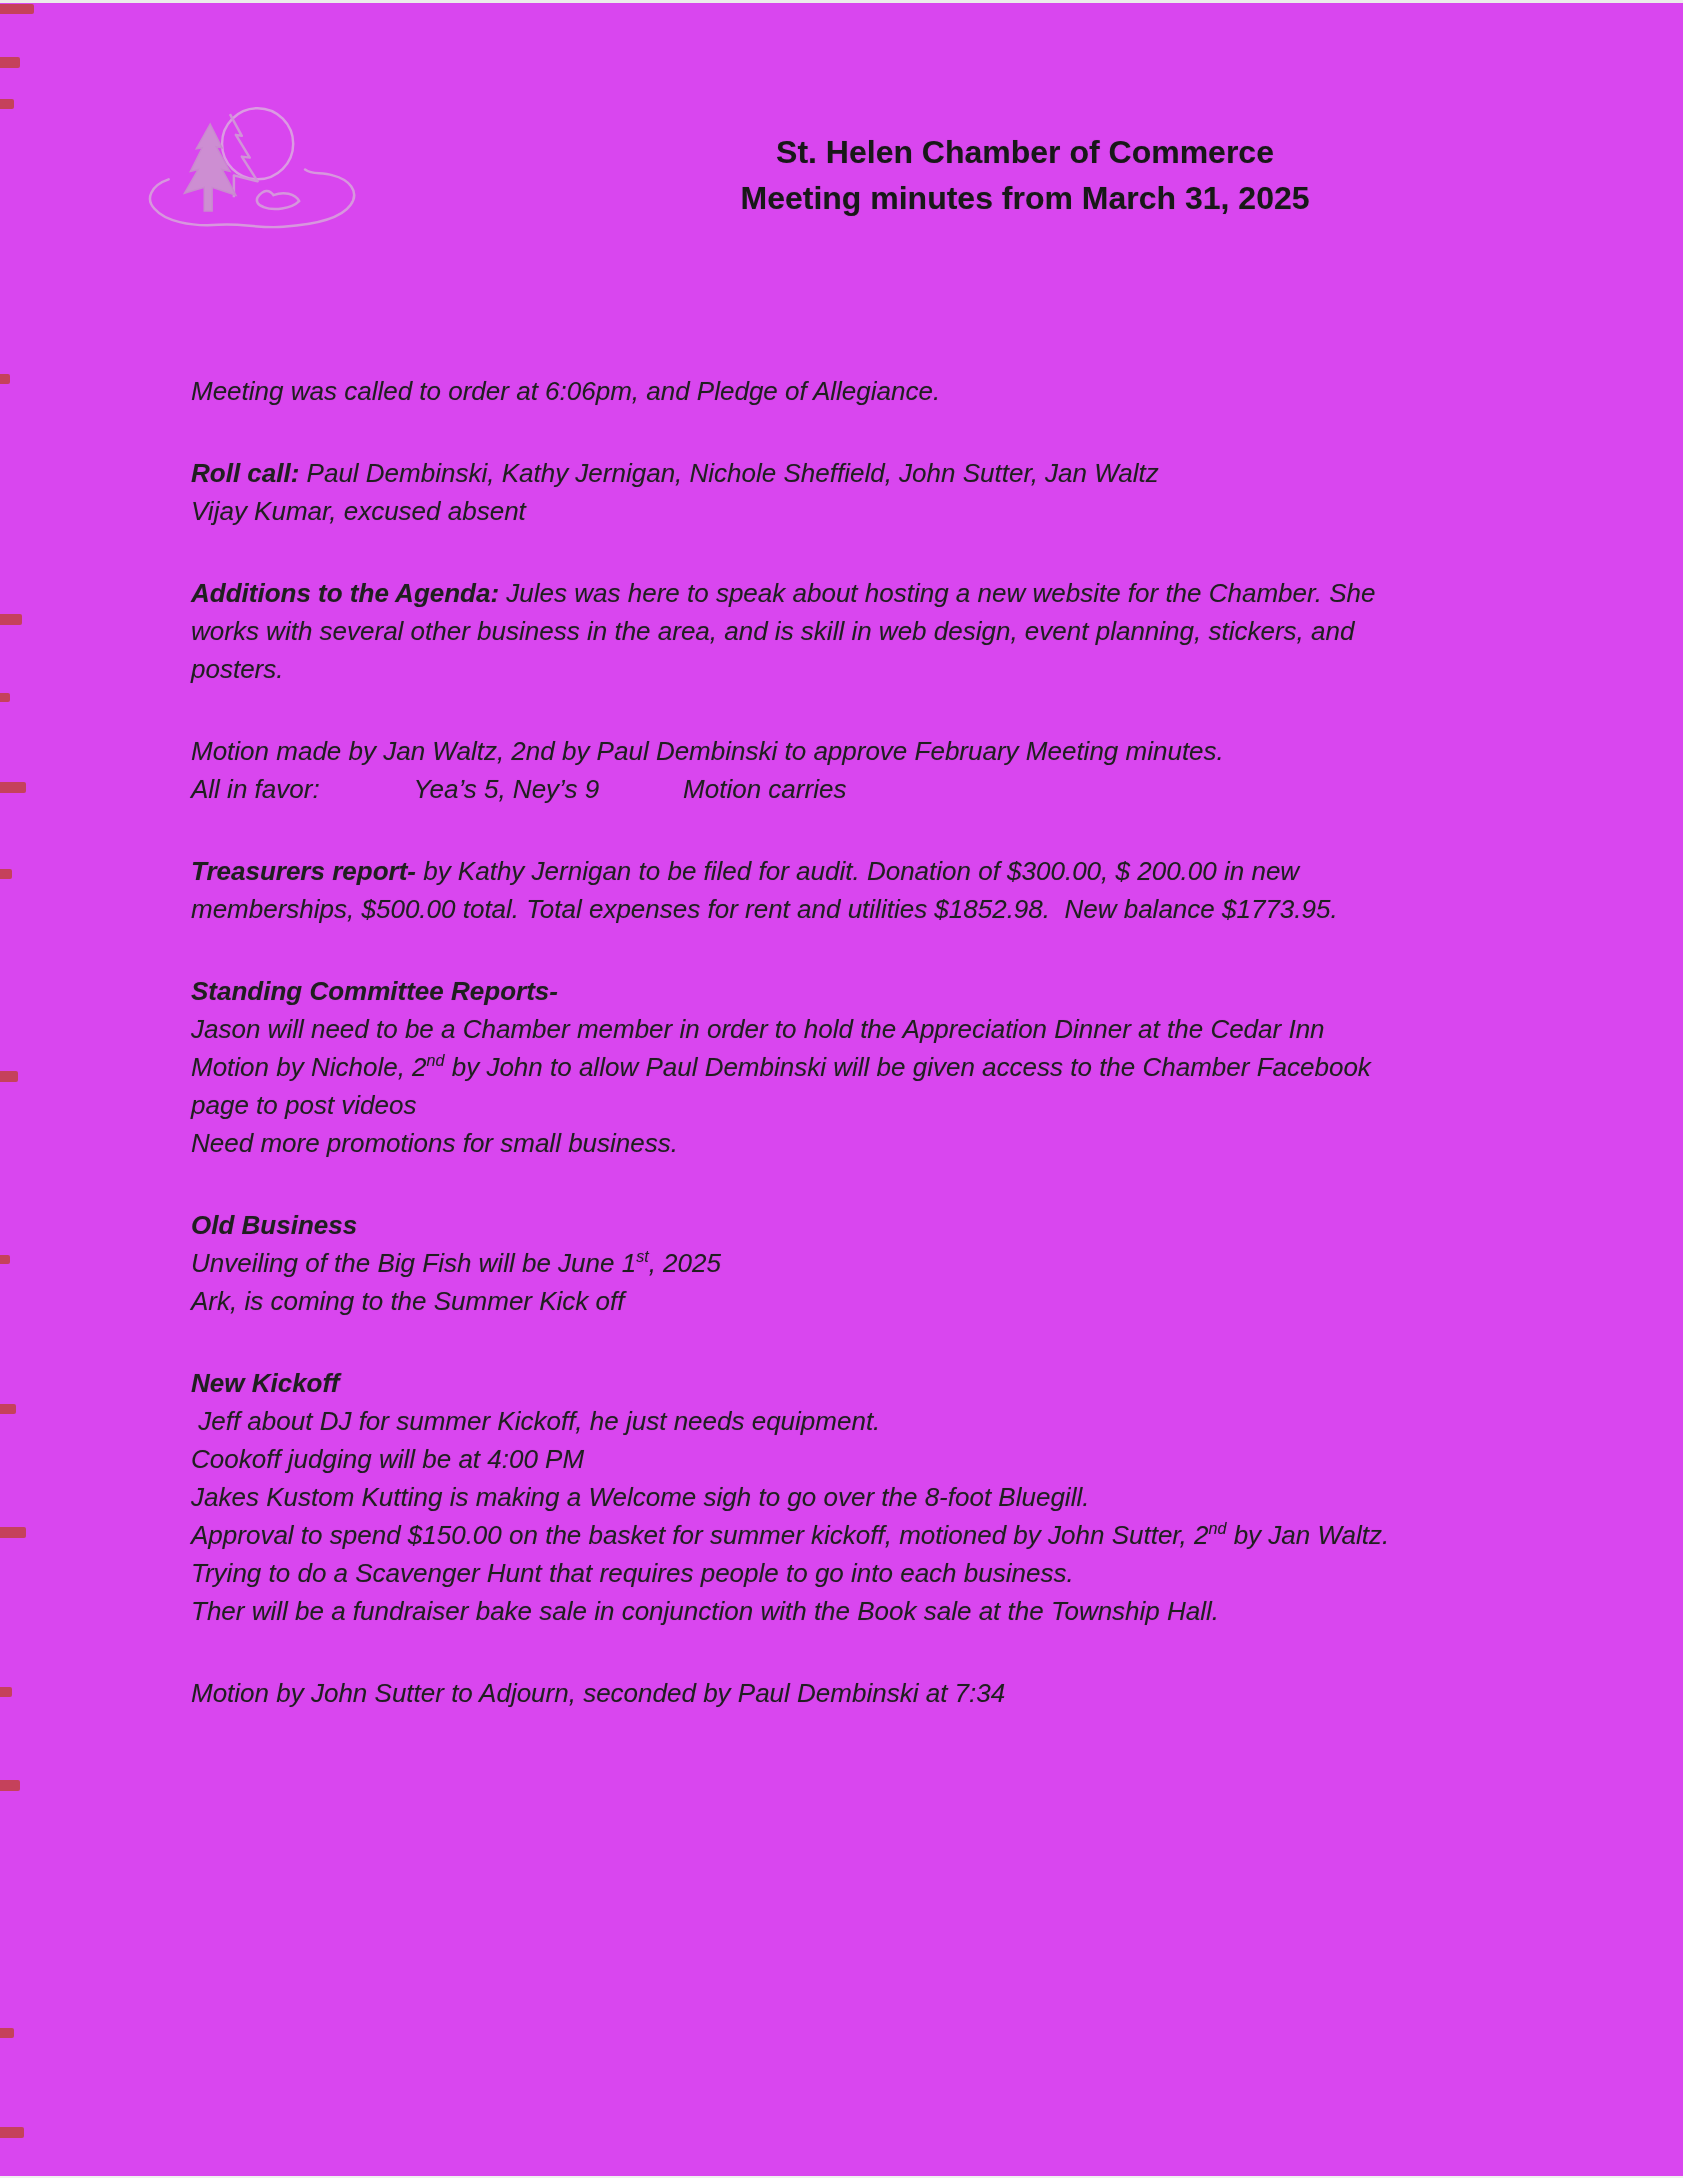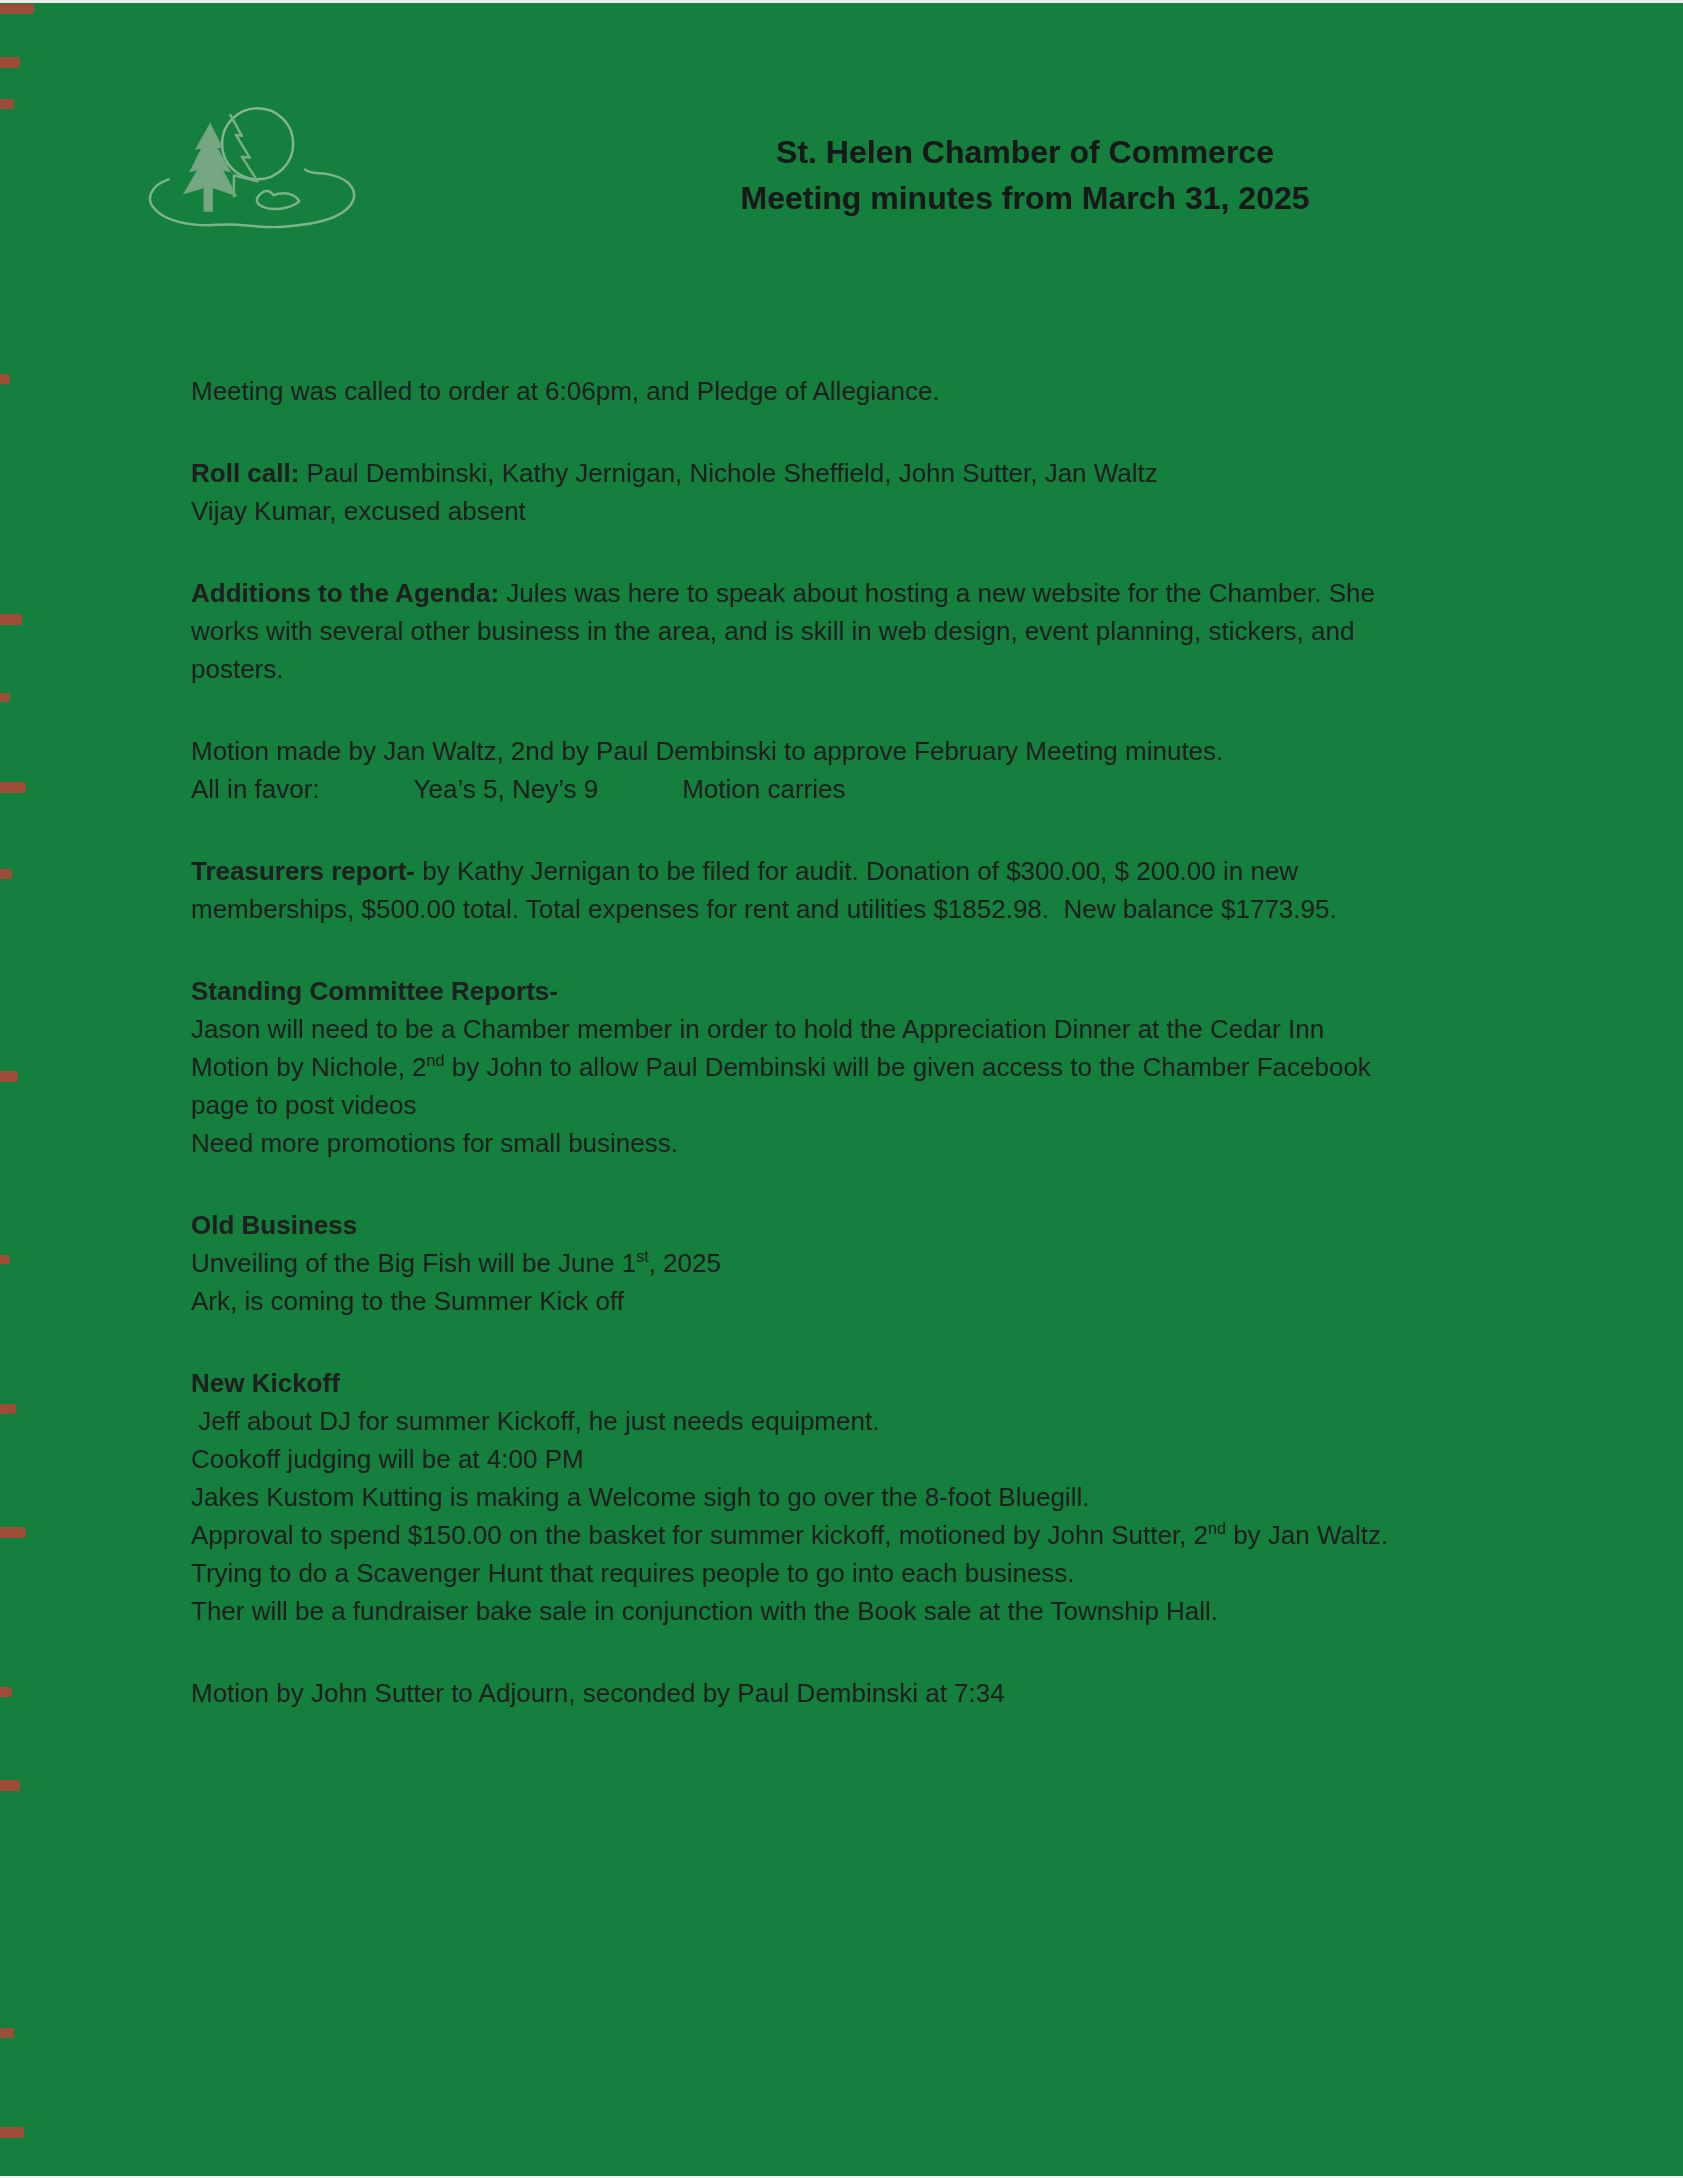--- a/index.html
+++ b/index.html
@@ -4,41 +4,41 @@
 <style>
   html,body{margin:0;padding:0;}
   body{
     width:1683px;height:2178px;
     background:#fdfdfc;
     font-family:"Liberation Sans",sans-serif;
     color:#1f1f1f;
     position:relative;
     overflow:hidden;
   }
-  .scan-page{position:absolute;inset:0;background:#15803d;}
+  .scan-page{position:absolute;inset:0;background:#d946ef;}
   .scan-top-edge{position:absolute;top:0;left:0;width:100%;height:3px;background:#ececea;}
   .scan-bottom-edge{position:absolute;bottom:0;left:0;width:100%;height:2px;background:#f1f1ef;}
 
   
   .logo-wrap{position:absolute;left:139px;top:102px;width:257px;height:129px;opacity:.55;}
 
   
   .title-block{
     position:absolute;left:515px;top:129px;width:1020px;
     text-align:center;
   }
   .title-line{
     font-size:32px;font-weight:700;line-height:46px;
     color:#181818;
     text-shadow:0 0 1px rgba(30,30,30,.25);
   }
 
   
   .doc-body{
-    position:absolute;left:191px;top:372px;width:1406px;
+    position:absolute;left:191px;top:372px;width:1406px;font-style:italic;
   }
   .paragraph{margin:44px 0 0 0;}
   .paragraph:first-child{margin-top:0;}
   .line{
     font-size:26px;line-height:38px;white-space:pre;
     text-shadow:0 0 1px rgba(40,40,40,.22);
   }
   .line .b{font-weight:700;}
   .line sup{font-size:0.62em;line-height:0;margin-top:37px;}
   .tab{display:inline-block;height:1px;}

